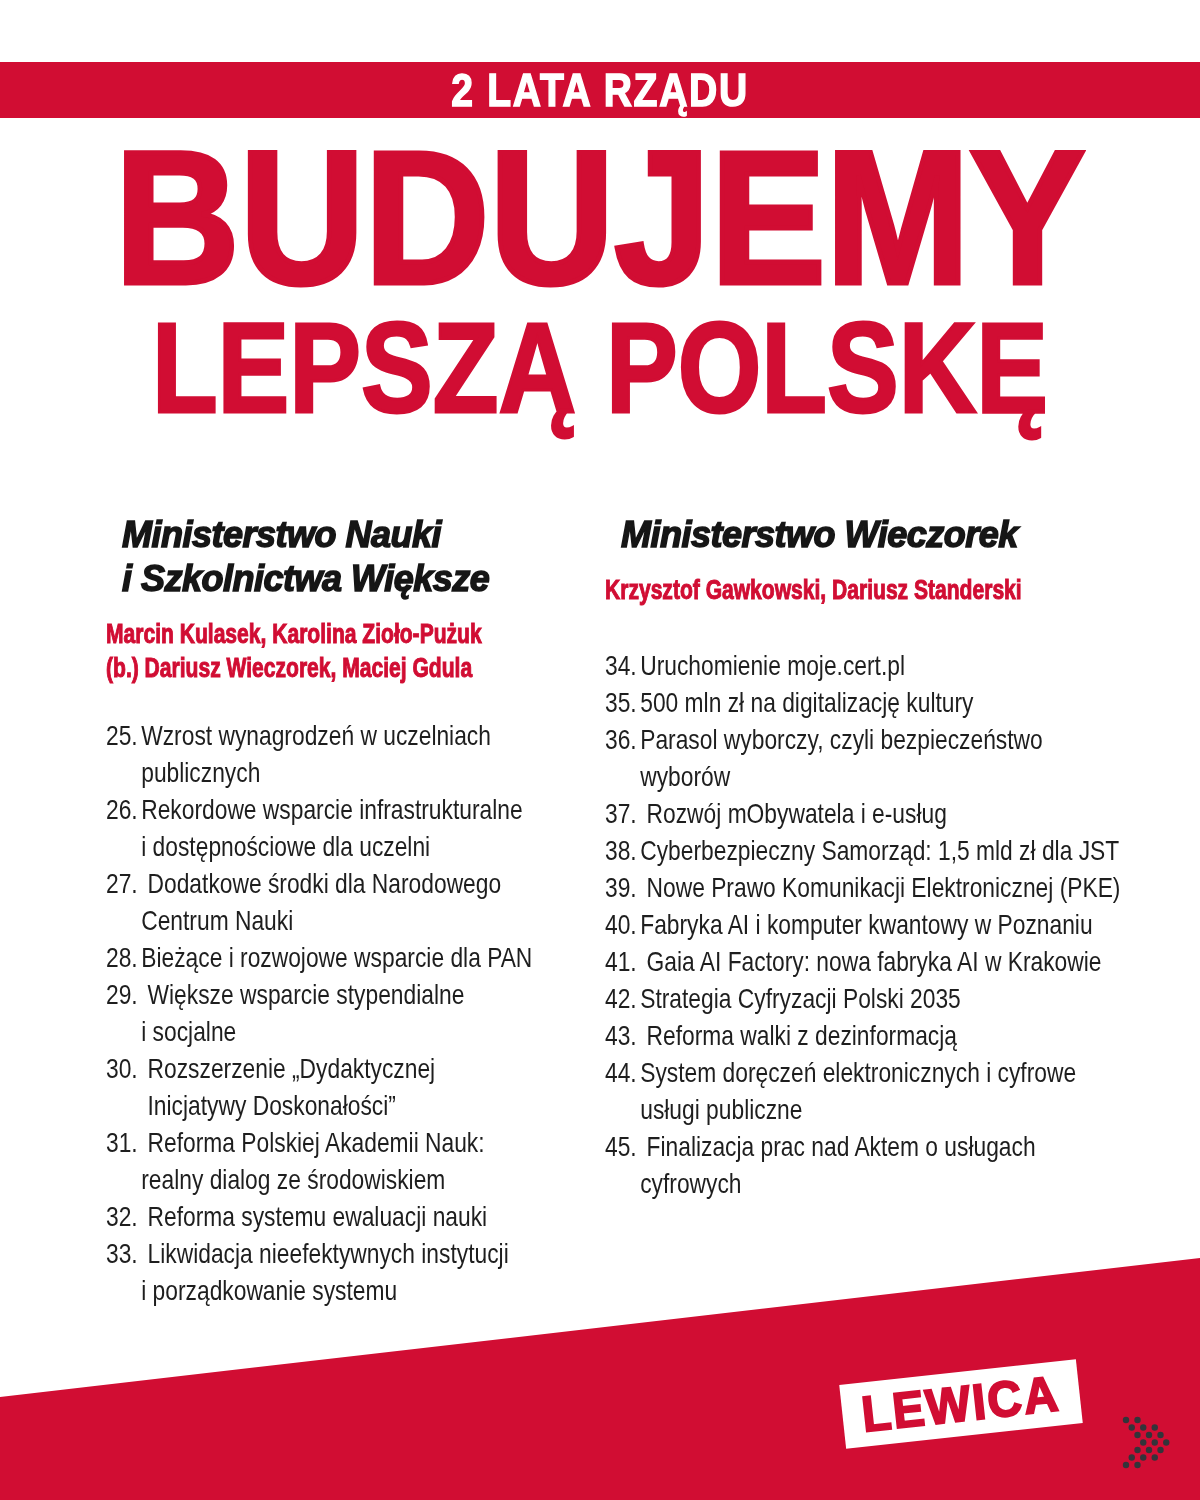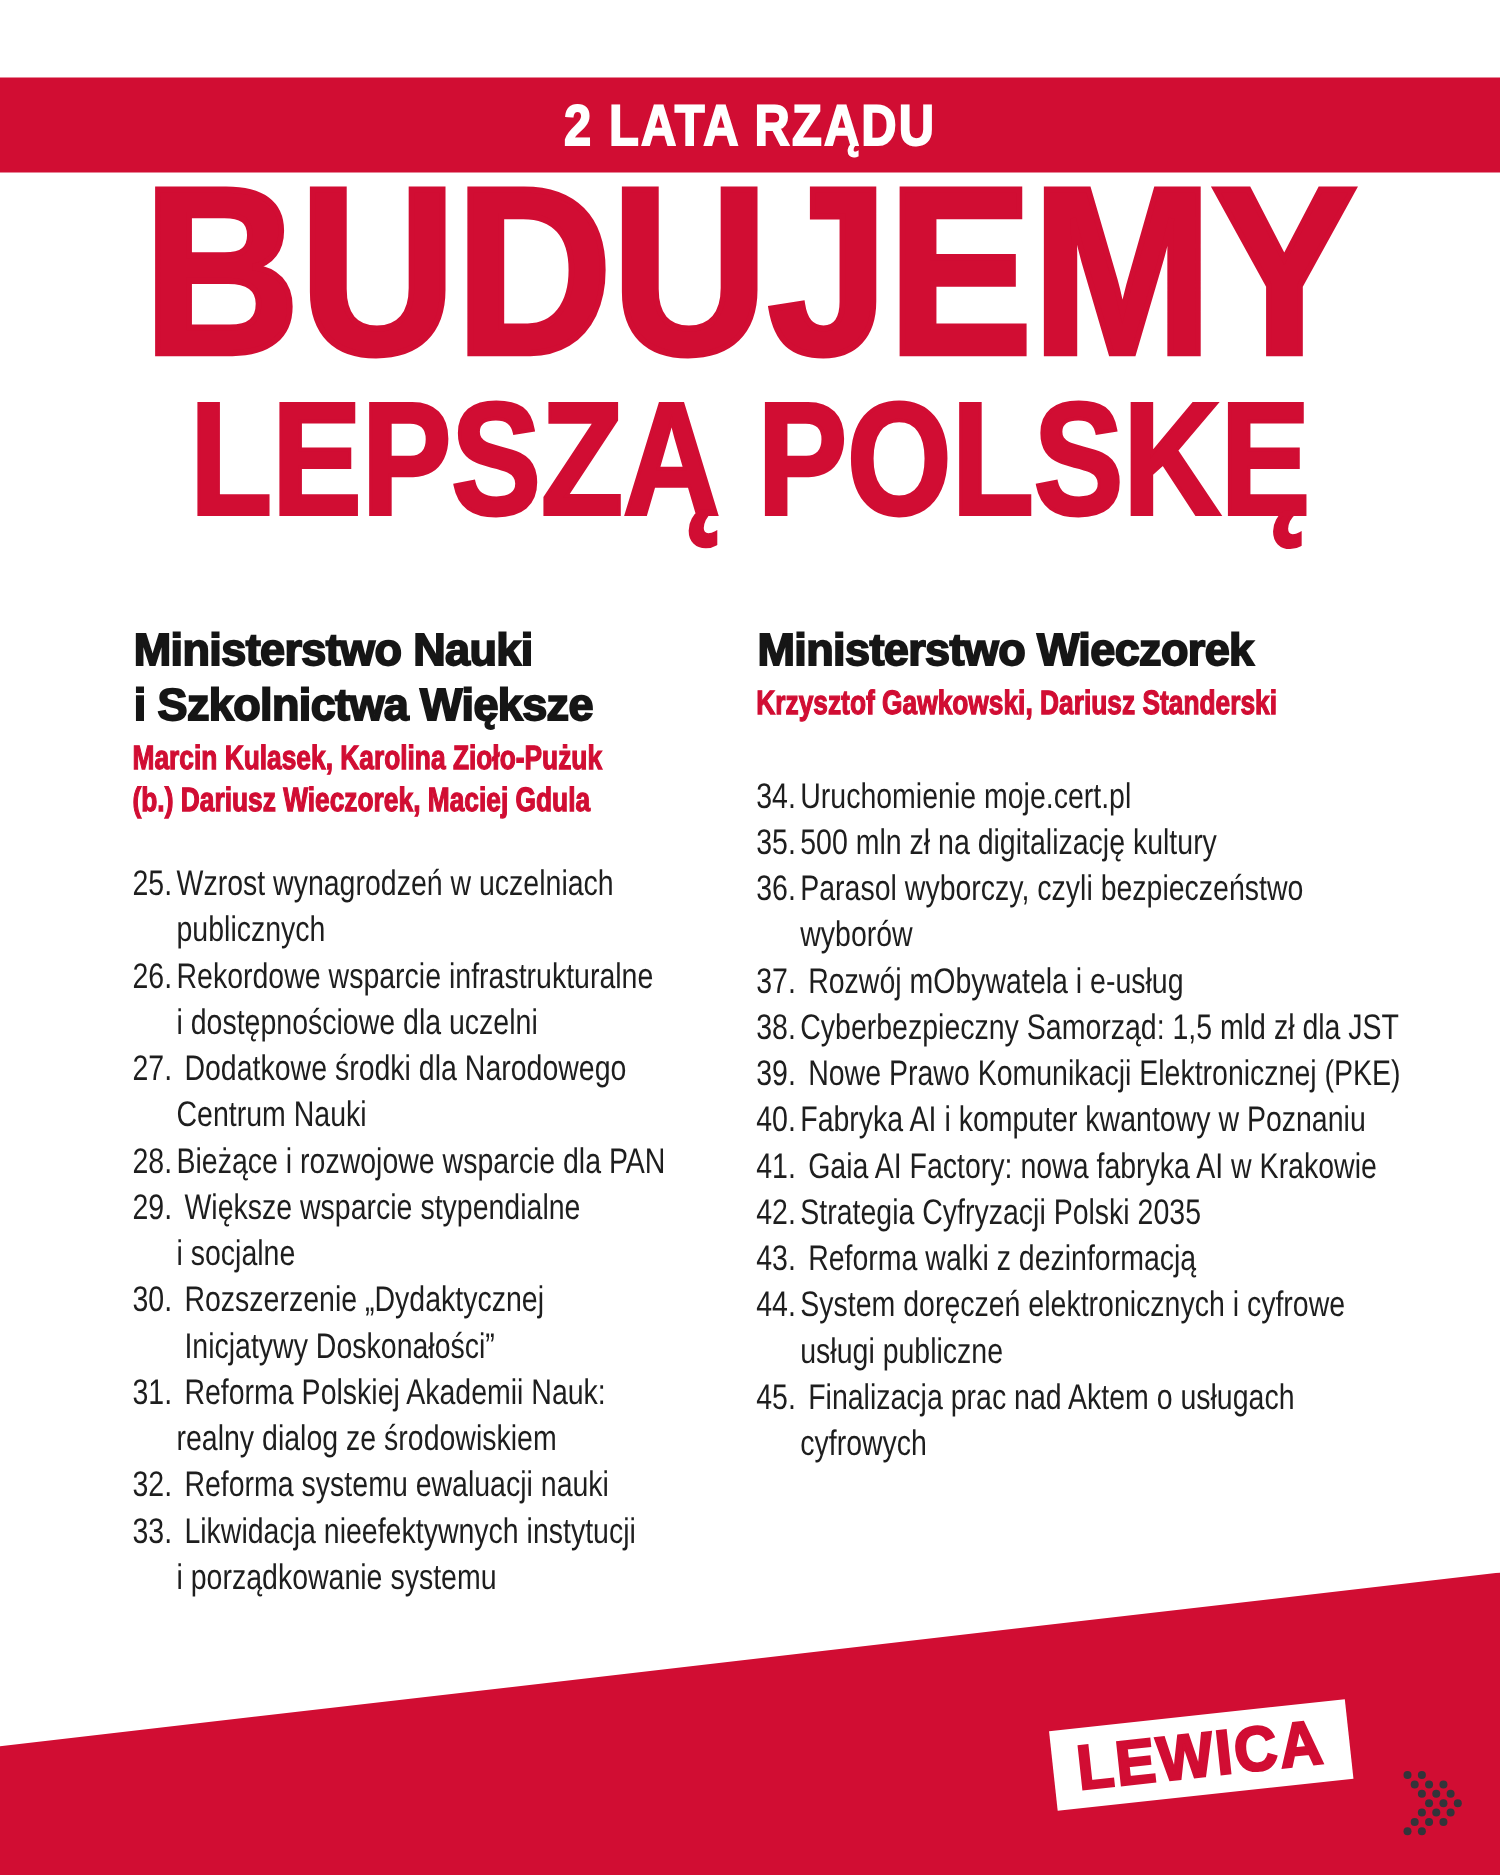--- a/index.html
+++ b/index.html
@@ -13,21 +13,21 @@
   body{
     width:1200px;height:1500px;
     background:var(--white);
     font-family:"Liberation Sans", sans-serif;
     position:relative;overflow:hidden;
   }
   .page{position:absolute;inset:0;width:1200px;height:1500px;background:var(--white);}
 
   
   .banner{
-    position:absolute;top:62px;left:0;width:1200px;height:76px;
+    position:absolute;top:62px;left:0;width:1200px;height:56px;
     background:var(--red);
     display:flex;align-items:center;justify-content:center;
   }
   .banner-text{
     color:#fff;font-size:46px;font-weight:800;letter-spacing:2px;
     white-space:nowrap;transform:scaleX(.85);transform-origin:center;
     -webkit-text-stroke:1.5px #fff;
   }
 
   
@@ -45,21 +45,21 @@
     white-space:nowrap;transform:scaleX(.84);transform-origin:center top;
     -webkit-text-stroke:3px var(--red);
   }
 
   
   .columns{position:absolute;top:497px;left:0;width:1200px;}
   .col{position:absolute;top:0;}
   .col-left{left:106px;width:480px;}
   .col-right{left:605px;width:580px;}
 
-  .ministry{margin:1px;color:var(--ink);}
+  .ministry{margin:16px;color:var(--ink);font-style:italic;}
   .mline{
     font-size:36px;line-height:44px;font-weight:800;letter-spacing:-.5px;
     white-space:nowrap;-webkit-text-stroke:1.5px var(--ink);
   }
   .ministers{margin-top:3px;transform:scaleX(.78);transform-origin:left top;}
   .nline{
     color:var(--red);font-size:27px;line-height:34px;font-weight:700;
     white-space:nowrap;-webkit-text-stroke:1px var(--red);
   }
 

